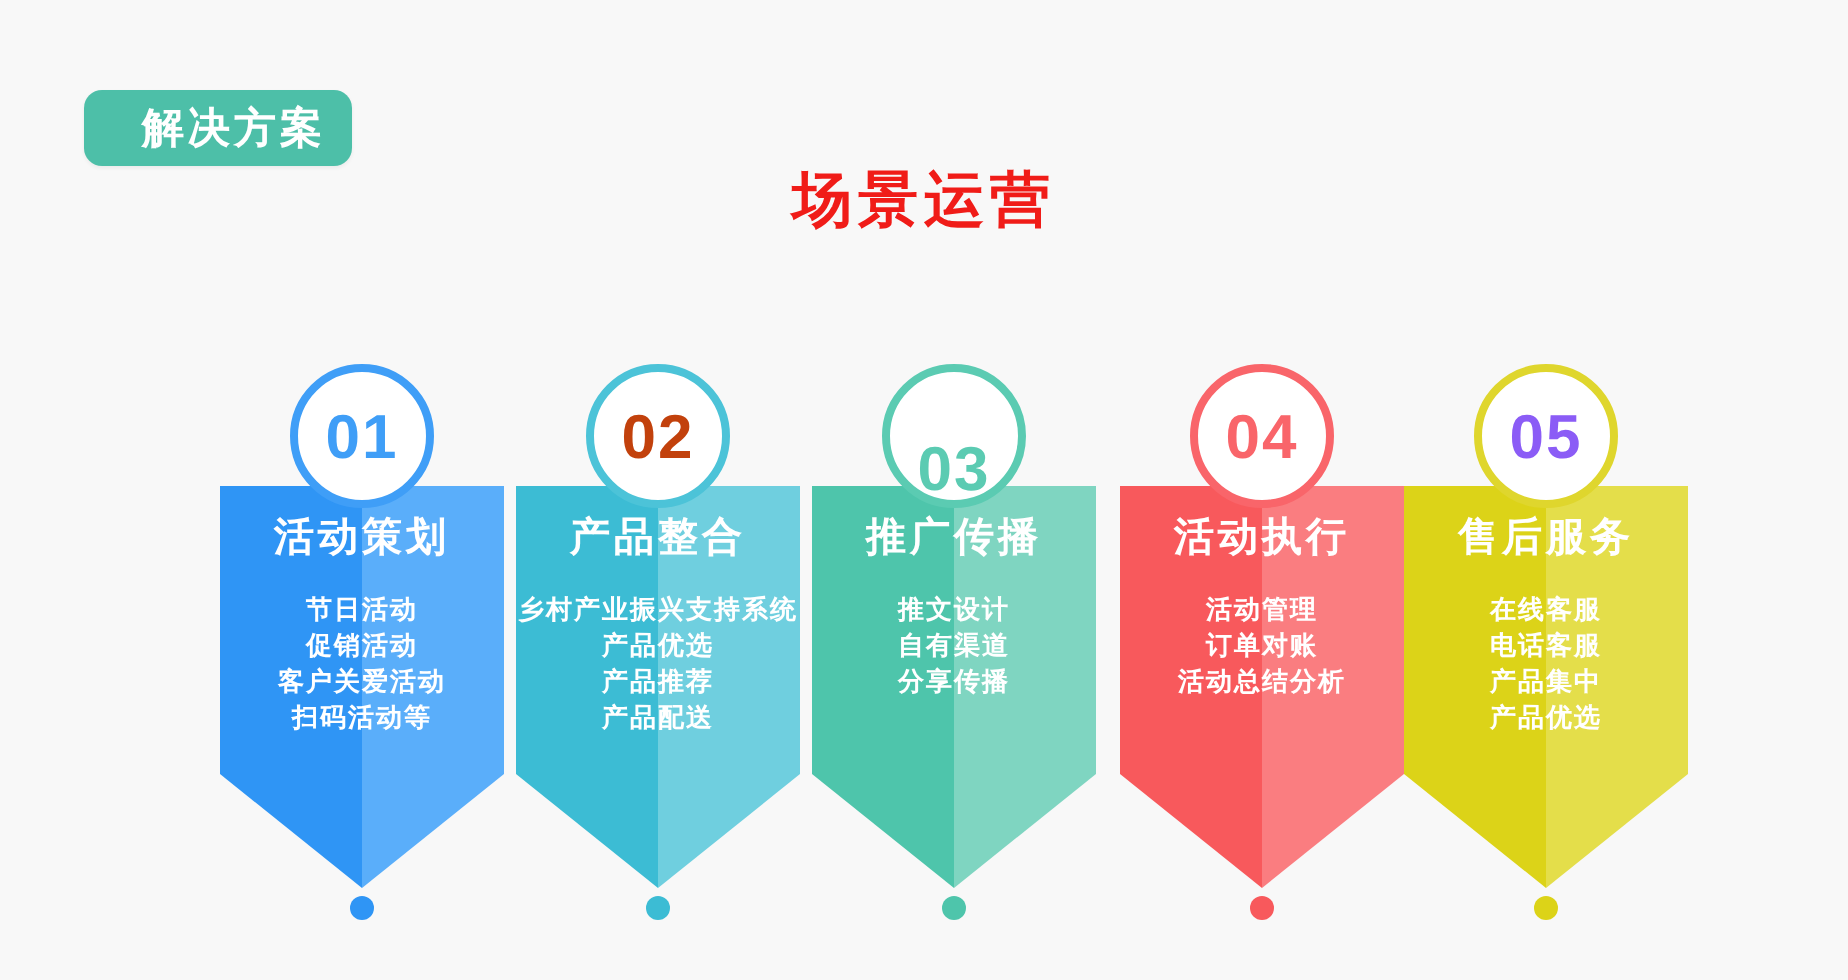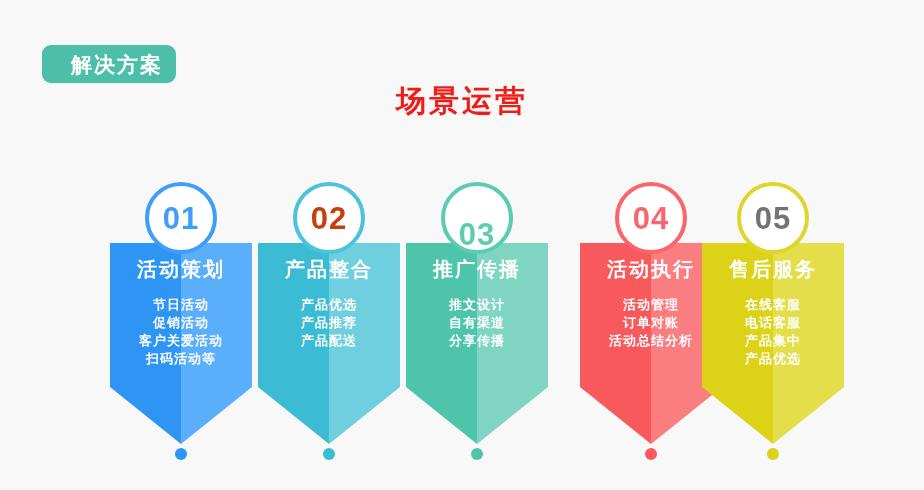--- a/index.html
+++ b/index.html
@@ -172,20 +172,21 @@
       <div class="column" style="left: 258px;">
         <svg class="banner-svg" viewBox="0 0 142 262">
           <path d="M0,61 L71,61 L71,262 L0,205 Z" fill="#3cbcd4"></path>
           <path d="M71,61 L142,61 L142,205 L71,262 Z" fill="#6fcfdf"></path>
         </svg>
         <div class="circle-wrap" style="border: 4px solid rgb(76, 195, 216);">
           <span class="circle-num" style="color: #c2410c;">02</span>
         </div>
         <div class="col-heading">产品整合</div>
         <div class="col-items">
+          <div class="col-item">乡村产业振兴支持系统</div>
           <div class="col-item">产品优选</div>
           <div class="col-item">产品推荐</div>
           <div class="col-item">产品配送</div>
         </div>
         <div class="dot" style="background: rgb(60, 188, 212);"></div>
       </div>
       <div class="column" style="left: 406px;">
         <svg class="banner-svg" viewBox="0 0 142 262">
           <path d="M0,61 L71,61 L71,262 L0,205 Z" fill="#4ec5ab"></path>
           <path d="M71,61 L142,61 L142,205 L71,262 Z" fill="#7fd5c1"></path>
@@ -194,21 +195,21 @@
           <span class="circle-num" style="color: rgb(91, 203, 178);">03</span>
         </div>
         <div class="col-heading">推广传播</div>
         <div class="col-items">
           <div class="col-item">推文设计</div>
           <div class="col-item">自有渠道</div>
           <div class="col-item">分享传播</div>
         </div>
         <div class="dot" style="background: rgb(78, 197, 171);"></div>
       </div>
-      <div class="column" style="left: 580px;">
+      <div class="column" style="left: 560px;">
         <svg class="banner-svg" viewBox="0 0 142 262">
           <path d="M0,61 L71,61 L71,262 L0,205 Z" fill="#f8595c"></path>
           <path d="M71,61 L142,61 L142,205 L71,262 Z" fill="#fa7d80"></path>
         </svg>
         <div class="circle-wrap" style="border: 4px solid rgb(249, 101, 106);">
           <span class="circle-num" style="color: rgb(249, 101, 106);">04</span>
         </div>
         <div class="col-heading">活动执行</div>
         <div class="col-items">
           <div class="col-item">活动管理</div>
@@ -216,21 +217,21 @@
           <div class="col-item">活动总结分析</div>
         </div>
         <div class="dot" style="background: rgb(248, 89, 92);"></div>
       </div>
       <div class="column" style="left: 702px;">
         <svg class="banner-svg" viewBox="0 0 142 262">
           <path d="M0,61 L71,61 L71,262 L0,205 Z" fill="#dcd318"></path>
           <path d="M71,61 L142,61 L142,205 L71,262 Z" fill="#e4de4a"></path>
         </svg>
         <div class="circle-wrap" style="border: 4px solid rgb(223, 214, 45);">
-          <span class="circle-num" style="color: #737373;">05</span>
+          <span class="circle-num" style="color: #8b5cf6;">05</span>
         </div>
         <div class="col-heading">售后服务</div>
         <div class="col-items">
           <div class="col-item">在线客服</div>
           <div class="col-item">电话客服</div>
           <div class="col-item">产品集中</div>
           <div class="col-item">产品优选</div>
         </div>
         <div class="dot" style="background: rgb(220, 211, 24);"></div>
       </div>

